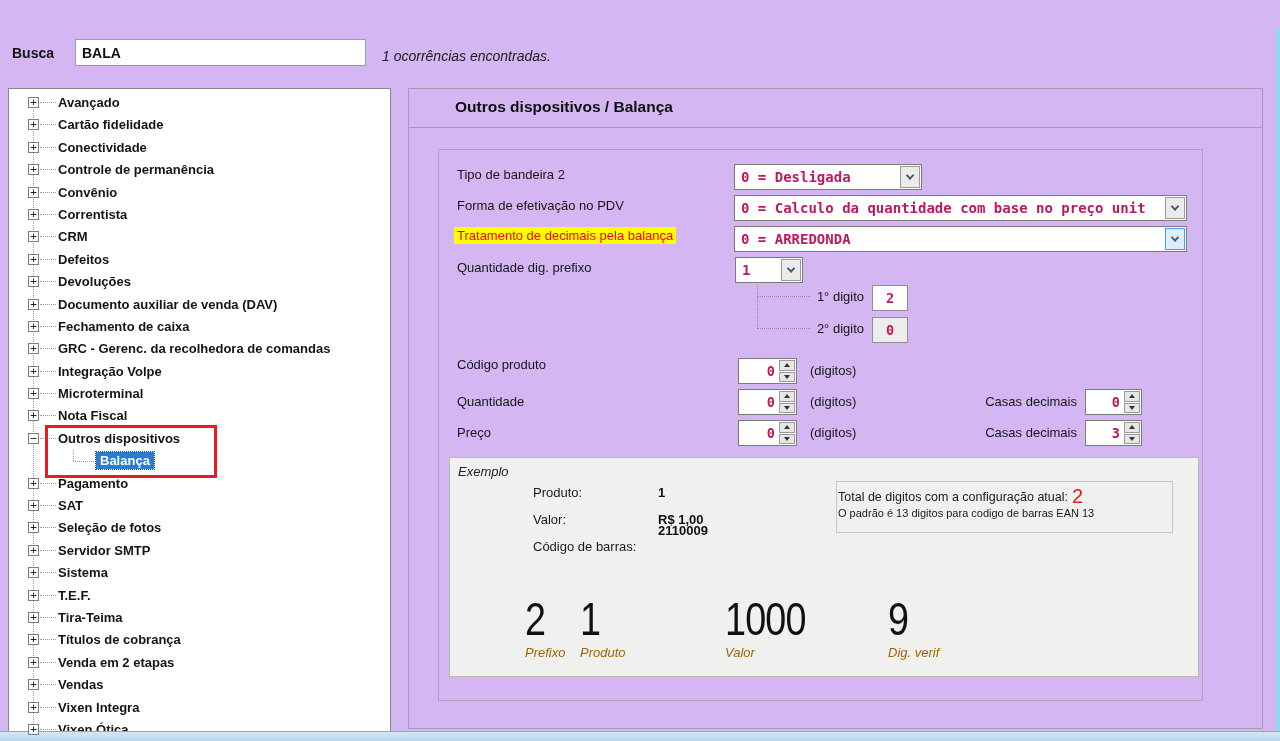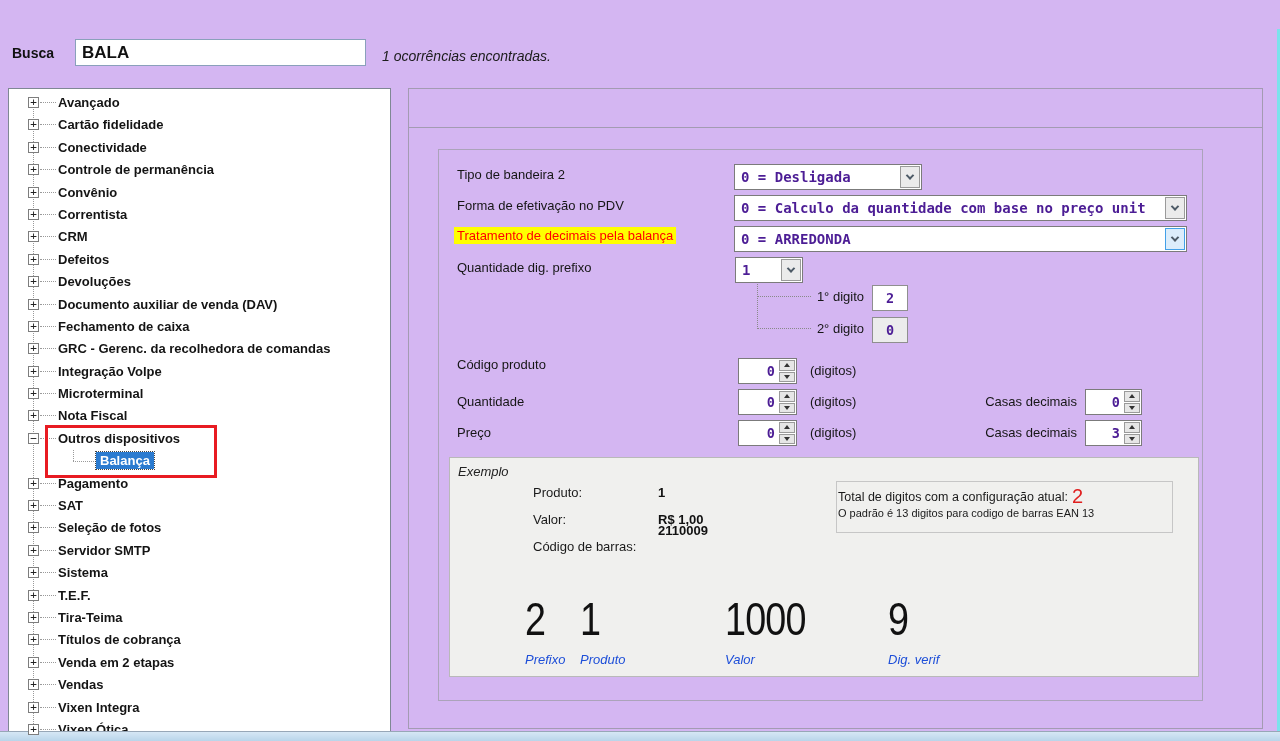--- a/index.html
+++ b/index.html
@@ -22,21 +22,21 @@
   .glyph-min { width:11px; height:3px; background:#5a6a7a; margin-top:9px; }
   .glyph-restore { width:10px; height:9px; border:2px solid #5a6a7a; border-top-width:3px; background:#fff; }
   .glyph-close { position:relative; width:11px; height:11px; }
   .glyph-close::before, .glyph-close::after { content:""; position:absolute; left:4.5px; top:0; width:3px; height:11px; background:#5a6a7a; }
   .glyph-close::before { transform:rotate(45deg); } .glyph-close::after { transform:rotate(-45deg); }
 
   
   .search-label { position:absolute; left:12px; top:45px; font-size:14px; font-weight:bold; color:#111; }
   .search-input { position:absolute; left:75px; top:39px; width:291px; height:27px;
     border:1px solid #8aa0bb; background:#fff; font-family:"Liberation Sans",sans-serif;
-    font-size:17px; font-weight:bold; color:#111; padding:0 6px; }
+    font-size:14px; font-weight:bold; color:#111; padding:0 6px; }
   .search-results { position:absolute; left:382px; top:48px; font-size:14px; font-style:italic; color:#1c1c1c; }
 
   
   .tree-panel { position:absolute; left:8px; top:88px; width:383px; height:649px;
     background:#fff; border:1px solid #7f8894; overflow:hidden; padding-top:3px; }
   .tree-vline { position:absolute; left:24px; top:10px; height:631px; border-left:1px dotted #9a9a9a; }
   .tree-row { position:relative; height:22.4px; cursor:pointer; }
   .pm { position:absolute; left:19px; top:5px; width:11px; height:11px; background:#fff;
     border:1px solid #7d7d7d; font-size:11px; line-height:9px; text-align:center; color:#222;
     font-family:"DejaVu Sans Mono",monospace; z-index:2; cursor:pointer; }
@@ -51,21 +51,21 @@
 
   
   .main-panel { position:absolute; left:408px; top:88px; width:855px; height:641px; border:1px solid #a39bb2; }
   .main-title { position:absolute; left:46px; top:9px; font-size:15.5px; font-weight:bold; color:#0f0f0f; }
   .main-title-line { position:absolute; left:0; top:38px; width:100%; border-top:1px solid #a39bb2; }
   .group-box { position:absolute; left:29px; top:60px; width:765px; height:552px; border:1px solid #aba3ba; }
 
   .flabel { position:absolute; font-size:13px; color:#161616; white-space:nowrap; }
   .flabel.hl { background:#ffff00; color:#ff0000; padding:1px 3px; }
 
-  .mono { font-family:"DejaVu Sans Mono",monospace; font-weight:bold; color:#4c1d95; }
+  .mono { font-family:"DejaVu Sans Mono",monospace; font-weight:bold; color:#be185d; }
 
   .combo { position:absolute; height:26px; background:#fff; border:1px solid #7b7b7b; display:flex; align-items:center; cursor:pointer; }
   .combo-val { flex:1; font-size:14px; padding-left:6px; white-space:nowrap; overflow:hidden; }
   .combo-btn { width:20px; height:22px; margin:1px; background:#ebebeb; border:1px solid #9a9a9a;
     display:flex; align-items:center; justify-content:center; flex:none; cursor:pointer; }
   .combo-btn.focused { background:#dcedfb; border:1px solid #42a0e8; }
   .chev { width:6px; height:6px; border-right:2px solid #4d5a66; border-bottom:2px solid #4d5a66;
     transform:rotate(45deg) translate(-1px,-1px); }
 
   .dot-v { position:absolute; border-left:1px dotted #8a8a8a; }
@@ -90,21 +90,21 @@
   .ex-label { position:absolute; left:83px; font-size:13px; color:#1a1a1a; }
   .ex-value { position:absolute; left:208px; font-size:13px; font-weight:bold; color:#111; }
   .info-box { position:absolute; left:386px; top:23px; width:337px; height:52px;
     border:1px solid #c6c6c6; padding:6px 1px; }
   .info-line1 { font-size:12.5px; color:#1a1a1a; display:flex; align-items:flex-end; }
   .info-total { font-size:20px; line-height:16px; color:#e02020; margin-left:4px; }
   .info-line2 { font-size:11px; color:#1a1a1a; margin-top:3px; }
   .digit-group { position:absolute; top:138px; }
   .digit-num { display:inline-block; font-size:46px; line-height:46px; color:#111;
     transform:scaleX(.82); transform-origin:left bottom; letter-spacing:-1px; }
-  .digit-label { font-size:13px; font-style:italic; color:#1d4ed8; margin-top:10px; }
+  .digit-label { font-size:13px; font-style:italic; color:#a16207; margin-top:3px; }
 
   
   .frame-bottom { position:absolute; left:0; bottom:0; width:1280px; height:10px;
     background:linear-gradient(#d6e7f5,#b9d5ea); border-top:1px solid #97a7b7; }
   .frame-right { position:absolute; right:0; top:29px; bottom:10px; width:3px; background:#7ce2ec; }
 </style>
 </head>
 <body>
 
 <div id="window">
@@ -260,20 +260,21 @@
         <div class="tree-row">
           <span class="stub"></span>
           <span class="pm">+</span>
           <span class="tree-label">Vixen Ótica</span>
         </div>
       </div>
     <div class="annotation-rect"></div>
   </div>
 
   <div class="main-panel">
+    <div class="main-title">Outros dispositivos / Balança</div>
     <div class="main-title-line"></div>
 
     <div class="group-box">
 
       <div class="flabel" style="left:18px; top:17px;">Tipo de bandeira 2</div>
       <div class="combo" style="left:295px; top:14px; width:188px;">
         <span class="combo-val mono">0 = Desligada</span>
         <span class="combo-btn">
             <i class="chev"></i>
           </span>

